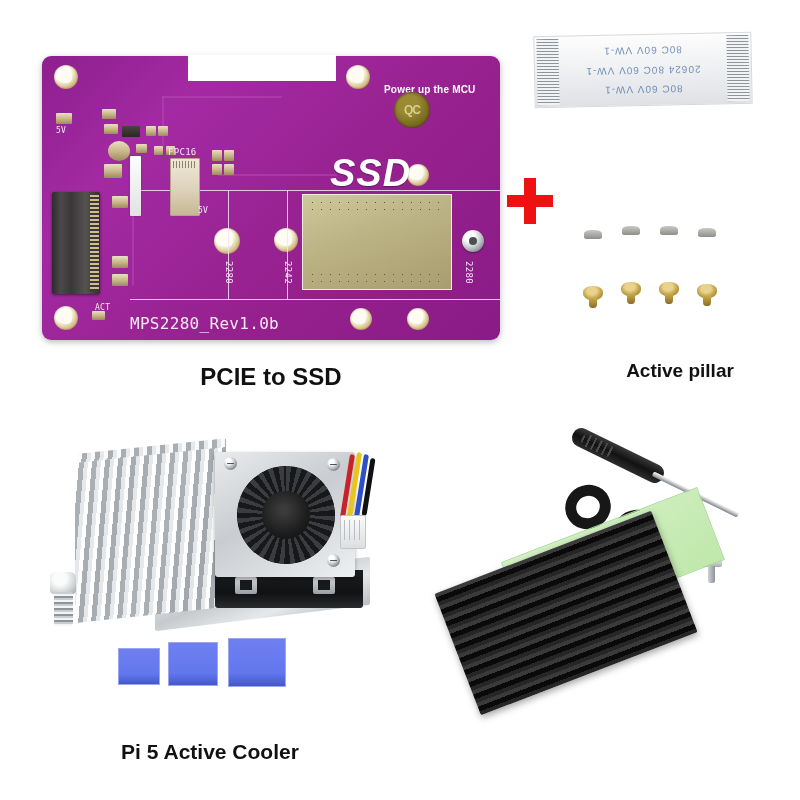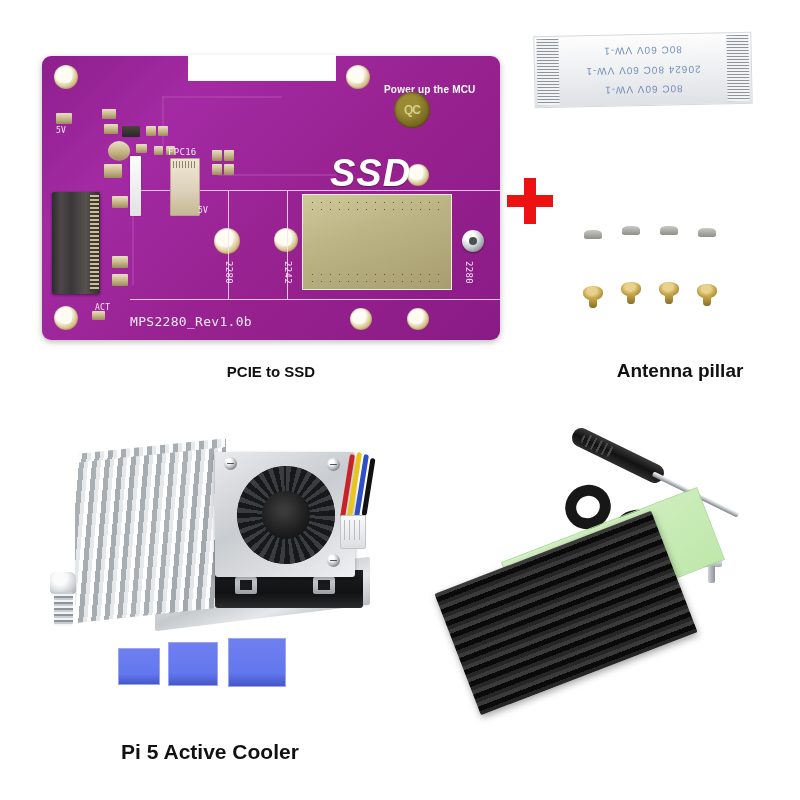--- a/index.html
+++ b/index.html
@@ -387,31 +387,31 @@
       <div class="smd" style="left:182px;top:108px;width:10px;height:11px;"></div>
       <div class="smd" style="left:70px;top:140px;width:16px;height:12px;"></div>
       <div class="smd" style="left:70px;top:200px;width:16px;height:12px;"></div>
       <div class="smd" style="left:70px;top:218px;width:16px;height:12px;"></div>
       <div class="smd" style="left:50px;top:255px;width:13px;height:9px;"></div>
 
       <div class="silk-text" style="left:14px;top:70px;font-size:8px;">5V</div>
       <div class="silk-text" style="left:156px;top:150px;font-size:8px;">5V</div>
       <div class="silk-text" style="left:126px;top:91px;font-size:9px;">FPC16</div>
       <div class="silk-text" style="left:53px;top:247px;font-size:8px;">ACT</div>
-      <div class="silk-text" style="left:88px;top:258px;font-size:13px;">MPS2280_Rev1.0b</div>
+      <div class="silk-text" style="left:88px;top:258px;font-size:16px;">MPS2280_Rev1.0b</div>
       <div class="silk-text silk-vert" style="left:192px;top:205px;font-size:9px;">2280</div>
       <div class="silk-text silk-vert" style="left:251px;top:205px;font-size:9px;">2242</div>
       <div class="silk-text silk-vert" style="left:432px;top:205px;font-size:9px;">2280</div>
 
       <div class="ssd-word" style="left:288px;top:96px;">SSD</div>
       <div class="mcu-text" style="left:342px;top:28px;">Power up the MCU</div>
       <div class="qc-sticker" style="left:352px;top:36px;">QC</div>
     </div>
   </div>
-  <div class="caption" style="left:42px; top:363px; width:458px; font-size:15px;">PCIE to SSD</div>
+  <div class="caption" style="left:42px; top:363px; width:458px; font-size:24px;">PCIE to SSD</div>
 
   <div id="fpc-antenna-item">
     <div class="ffc-cable">
       <div class="ffc-end" style="left:2px;"></div>
       <div class="ffc-end" style="right:2px;"></div>
       <div class="ffc-print">
         <span>80C  60V  VW-1</span>
         <span>20624  80C  60V  VW-1</span>
         <span>80C  60V  VW-1</span>
       </div>
@@ -442,21 +442,21 @@
       <div class="pillar-foot"></div>
         <div class="pillar-tip"></div>
     </div>
     <div class="pillar" style="left:124px;top:10px;">
       <div class="pillar-head"></div>
         <div class="pillar-body"></div>
       <div class="pillar-foot"></div>
         <div class="pillar-tip"></div>
     </div>
   </div>
-  <div class="caption" style="left:560px; top:360px; width:240px; font-size:19px;">Antenna pillar</div>
+  <div class="caption" style="left:560px; top:360px; width:240px; font-size:19px;">Active pillar</div>
 
   <div id="active-cooler-item">
     <div class="bracket"></div>
 
     <div class="fin-tops"></div>
     <div class="heatsink-body">
       <div class="fins"></div>
     </div>
 
     <div class="pushpin-head"></div>

